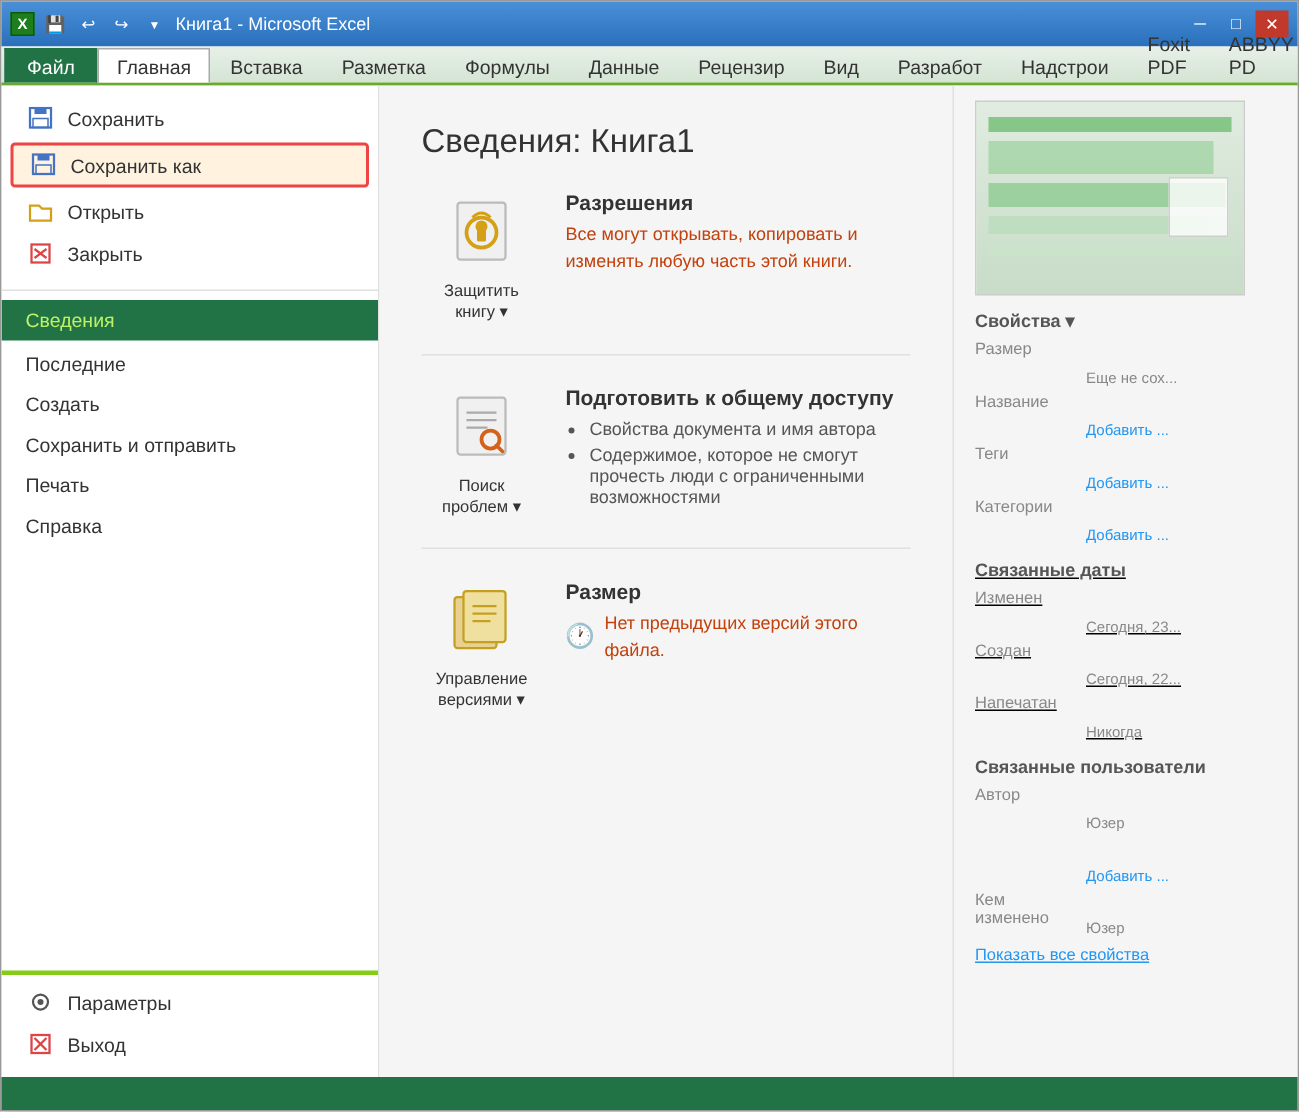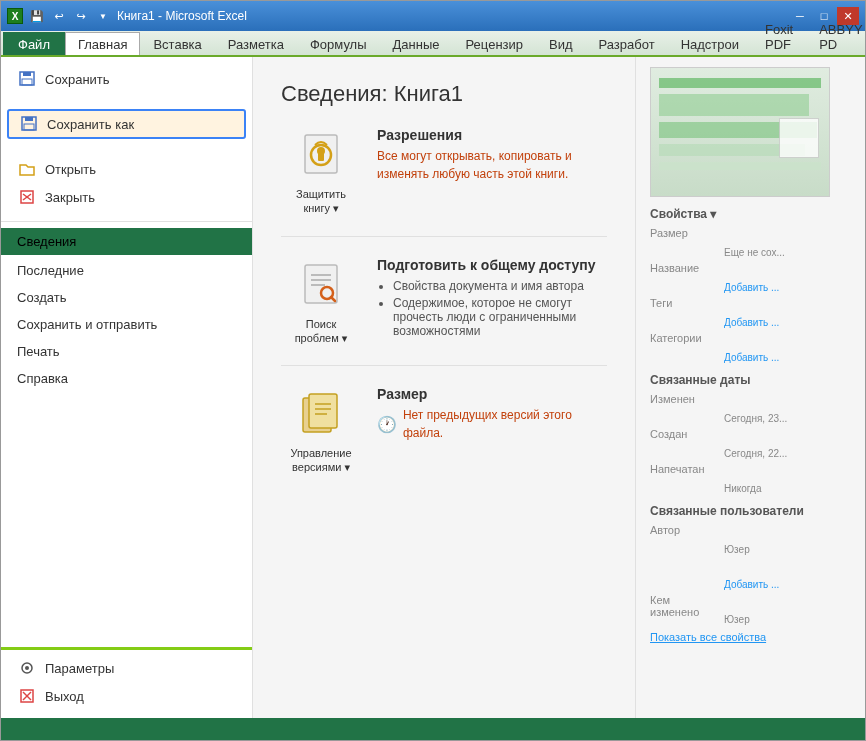--- a/index.html
+++ b/index.html
@@ -27,21 +27,21 @@
     
     .main-area { display: flex; flex: 1; overflow: hidden; }
 
     
     .sidebar { width: 252px; background: #fff; border-right: 1px solid #e0e0e0; display: flex; flex-direction: column; flex-shrink: 0; }
 
     .sidebar-top { padding: 8px 0 4px 0; }
     .sidebar-item { display: flex; align-items: center; gap: 8px; padding: 6px 16px; cursor: pointer; color: #333; font-size: 13px; }
     .sidebar-item-icon { width: 20px; height: 16px; display: flex; align-items: center; justify-content: center; flex-shrink: 0; }
     .sidebar-item.highlighted { background: #fff3e0; border: 2px solid #e84040; border-radius: 3px; margin: 1px 6px; padding: 4px 10px; }
-    .sidebar-item.active { background: #217346; color: #000000; }
+    .sidebar-item.active { background: #217346; color: #bef264; }
 
     .sidebar-divider { height: 1px; background: #e0e0e0; margin: 6px 0; }
 
     .sidebar-label { padding: 8px 16px 4px; font-size: 13px; color: #333; font-weight: normal; cursor: pointer; }
 
     .sidebar-bottom { margin-top: auto; padding: 4px 0 8px; border-top: 3px solid #84cc16; }
 
     
     .content { flex: 1; background: #f5f5f5; display: flex; overflow: hidden; }
 
@@ -66,21 +66,21 @@
     
     .preview-thumb { width: 180px; height: 130px; border: 1px solid #ccc; background: linear-gradient(135deg, #e8f4e8 0%, #c8e8c8 100%); margin-bottom: 10px; position: relative; overflow: hidden; display: flex; align-items: center; justify-content: center; }
 
     
     .prop-section-title { font-size: 12px; font-weight: bold; color: #555; margin-bottom: 6px; margin-top: 8px; }
     .prop-row { display: flex; gap: 6px; margin-bottom: 4px; }
     .prop-label { font-size: 11px; color: #888; width: 68px; flex-shrink: 0; }
     .prop-value { font-size: 10px; color: #2196F3; margin-top: 20px; }
     .prop-value.grey { color: #888; }
 
-    .dates-section { margin-top: 10px; }
+    .dates-section { margin-top: 10px; text-decoration: underline; }
     .users-section { margin-top: 10px; }
 
     .show-all-link { font-size: 11px; color: #2196F3; cursor: pointer; margin-top: 6px; display: block; text-decoration: underline; }
 
     
     .statusbar { height: 22px; background: #217346; display: flex; align-items: center; padding: 0 8px; flex-shrink: 0; }
   </style>
 </head>
 <body>
 
@@ -135,21 +135,21 @@
           <div class="sidebar-item-icon">
             <svg width="18" height="16" viewBox="0 0 18 16">
                 <rect x="2" y="1" width="14" height="13" fill="none" stroke="#4472C4" stroke-width="1.5"></rect>
                 <rect x="5" y="1" width="8" height="4" fill="#4472C4"></rect>
                 <rect x="4" y="8" width="10" height="6" fill="none" stroke="#4472C4" stroke-width="1"></rect>
               </svg>
           </div>
           <span>Сохранить</span>
         </div>
 
-        <div class="sidebar-item highlighted" style="background:#fff3e0; border:2px solid #3b82f6; border-radius:3px; margin:16px 6px; padding:5px 10px;">
+        <div class="sidebar-item highlighted" style="background:#fff3e0; border:2px solid #ef4444; border-radius:3px; margin:2px 6px; padding:5px 10px;">
           <div class="sidebar-item-icon">
             <svg width="18" height="16" viewBox="0 0 18 16">
                 <rect x="2" y="1" width="14" height="13" fill="none" stroke="#4472C4" stroke-width="1.5"></rect>
                 <rect x="5" y="1" width="8" height="4" fill="#4472C4"></rect>
                 <rect x="4" y="8" width="10" height="6" fill="none" stroke="#4472C4" stroke-width="1"></rect>
               </svg>
           </div>
           <span>Сохранить как</span>
         </div>
 

